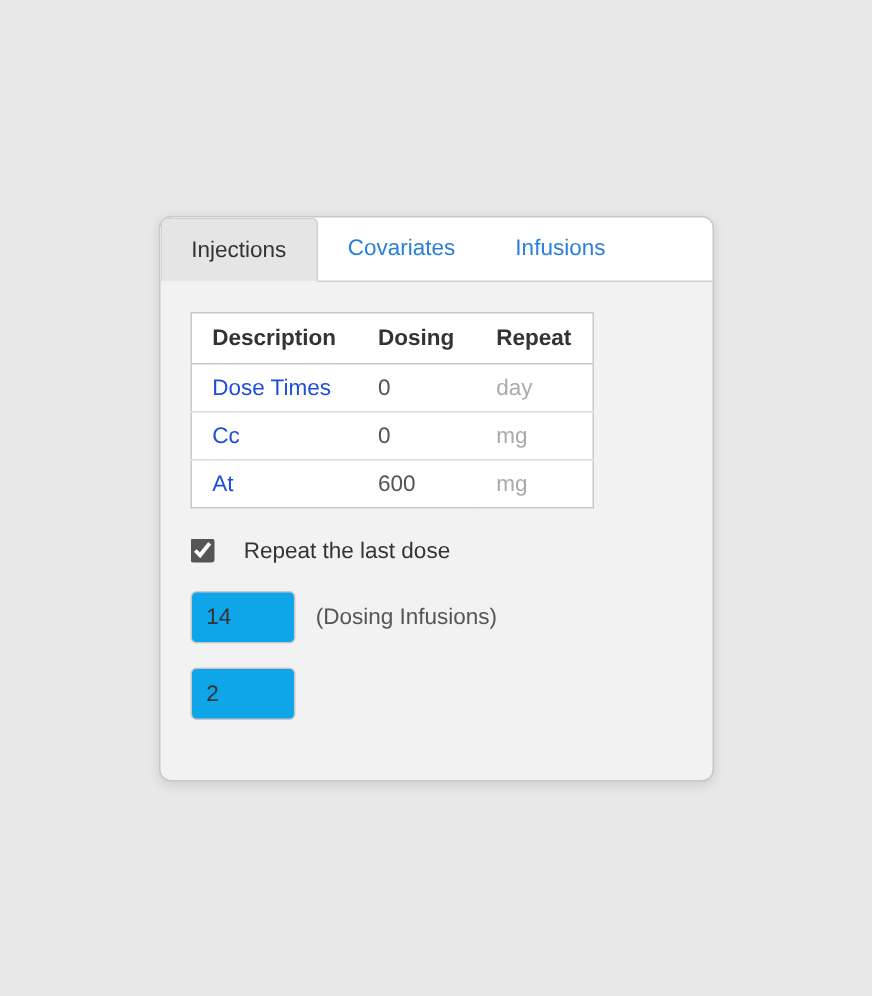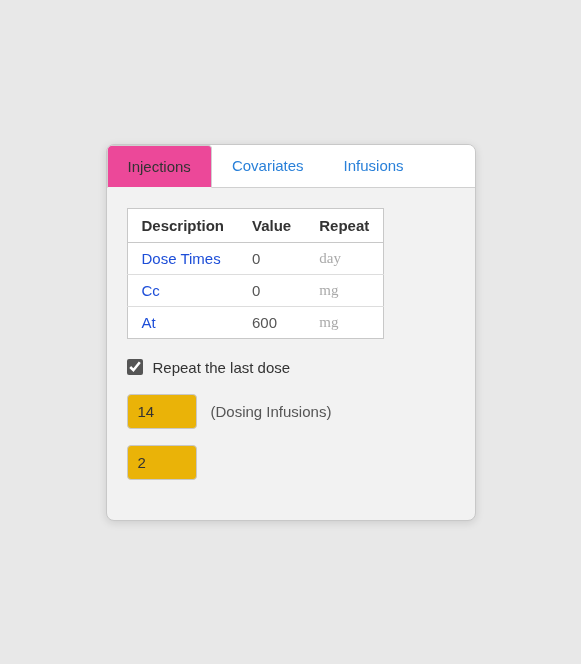--- a/index.html
+++ b/index.html
@@ -40,21 +40,21 @@
       cursor: pointer;
       color: #2980d9;
       background: transparent;
       border: none;
       outline: none;
       font-family: inherit;
     }
 
     .tab.active {
       color: #333333;
-      background: #ec4899;
+      background: #e5e5e5;
       border-top: 1px solid #d0d0d0;
       border-left: 1px solid #d0d0d0;
       border-right: 1px solid #d0d0d0;
       border-bottom: 1px solid #f2f2f2;
       margin-bottom: -1px;
       border-radius: 4px 4px 0 0;
     }
 
     .content {
       padding: 20px 20px 24px 20px;
@@ -90,27 +90,26 @@
     td.desc-col {
       color: #1d4ed8;
     }
 
     td.value-col {
       color: #555;
     }
 
     td.units-col {
       color: #aaa;
-      font-family: Liberation Serif, serif;
     }
 
     .checkbox-row {
       display: flex;
       align-items: center;
-      gap: 10px;
+      gap: 20px;
       margin-bottom: 18px;
     }
 
     .checkbox-row input[type="checkbox"] {
       width: 16px;
       height: 16px;
       accent-color: #555;
       cursor: pointer;
     }
 
@@ -125,21 +124,21 @@
       gap: 14px;
       margin-bottom: 16px;
     }
 
     .number-input {
       width: 70px;
       padding: 8px 10px;
       font-size: 15px;
       border: 1px solid #c8c8c8;
       border-radius: 4px;
-      background: #eab308;
+      background: #0ea5e9;
       color: #333;
       text-align: left;
       outline: none;
       font-family: inherit;
     }
 
     .input-label {
       font-size: 15px;
       color: #555;
     }
@@ -152,21 +151,21 @@
     <button class="tab active">Injections</button>
     <button class="tab">Covariates</button>
     <button class="tab">Infusions</button>
   </div>
 
   <div class="content">
     <table>
       <thead>
         <tr>
           <th>Description</th>
-          <th>Value</th>
+          <th>Dosing</th>
           <th>Repeat</th>
         </tr>
       </thead>
       <tbody id="table-body">
       <tr>
             <td class="desc-col">Dose Times</td>
             <td class="value-col">0</td>
             <td class="units-col">day</td>
           </tr>
           <tr>

